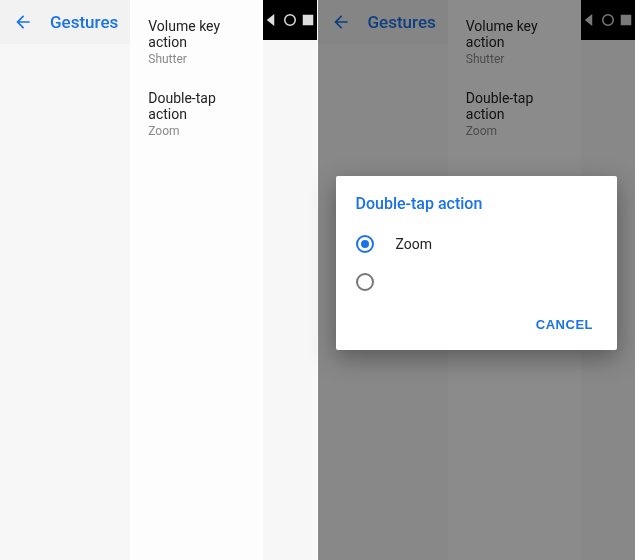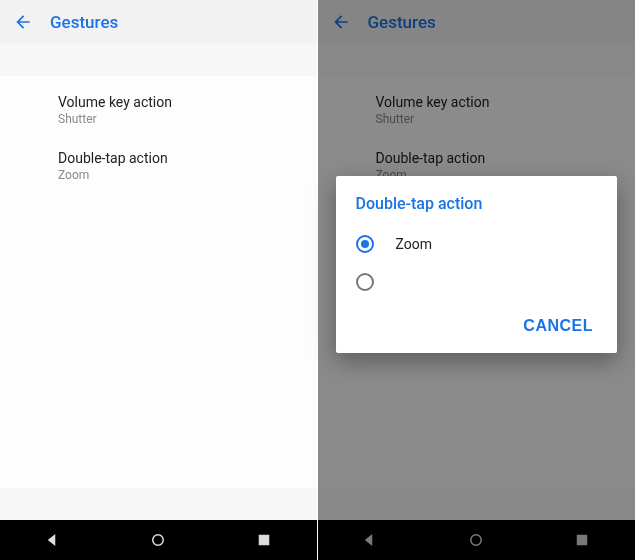--- a/index.html
+++ b/index.html
@@ -8,22 +8,21 @@
     background: #ffffff;
     width: 635px;
     height: 560px;
     display: flex;
   }
   .phone {
     position: relative;
     width: 50%;
     height: 100%;
     display: flex;
-    flex-direction: column;
-    gap: 32px;
+    flex-direction: row;
   }
   .phone.left { background: #f7f7f7; border-right: 1px solid #fff; }
   .phone.right { background: #f7f7f7; }
 
   .app-bar {
     height: 44px;
     background: #f2f2f2;
     display: flex;
     align-items: center;
     padding: 0 12px;
@@ -41,21 +40,20 @@
     color: #1a73e8;
   }
 
   .content {
     flex: 1 1 auto;
     background: #fdfdfd;
     padding: 6px 0;
   }
   .list-item {
     padding: 12px 18px;
-    margin-left: 40px;
   }
   .item-title { font-size: 14px; color: #222; }
   .item-sub { font-size: 12px; color: #8a8a8a; margin-top: 2px; }
 
   .nav-bar {
     height: 40px;
     background: #000;
     display: flex;
     align-items: center;
     justify-content: space-around;
@@ -109,21 +107,21 @@
     background: #1a73e8;
   }
   .radio-label { font-size: 14px; color: #222; }
   .dialog-actions {
     display: flex;
     justify-content: flex-end;
     padding: 10px 16px 6px 16px;
   }
   .dialog-btn {
     color: #1a73e8;
-    font-size: 16px;
+    font-size: 13px;
     font-weight: 600;
     letter-spacing: 0.5px;
     background: none;
     border: none;
     cursor: pointer;
     padding: 6px 8px;
   }
 </style>
 </head>
 <body>

